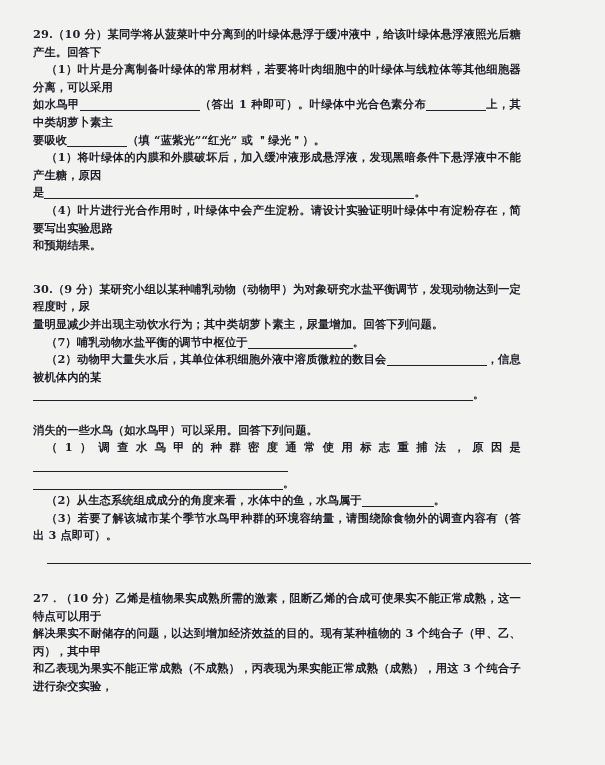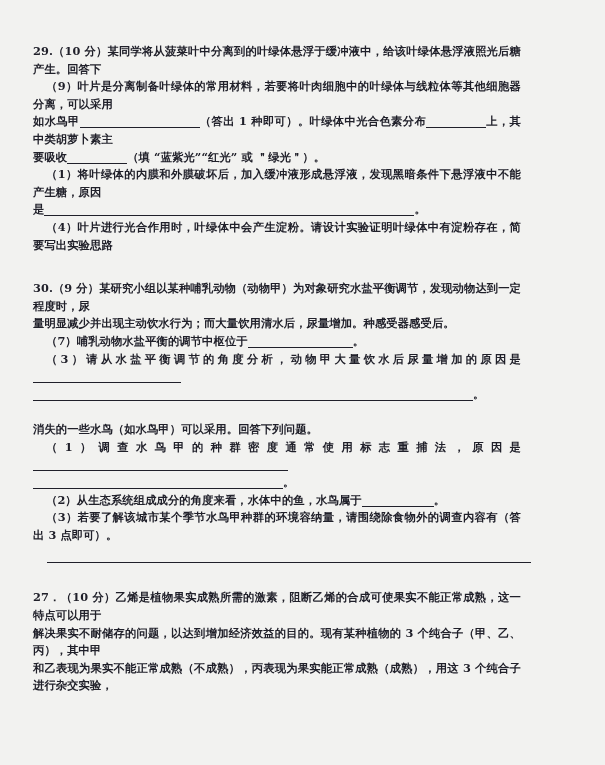--- a/index.html
+++ b/index.html
@@ -12,21 +12,21 @@
     background: #f2f2f0;
     font-family: "DejaVu Serif", "Liberation Serif", serif;
     color: #20202a;
     overflow: hidden;
   }
   .page {
     position: relative;
     width: 554px;
     height: 765px;
     box-sizing: border-box;
-    padding: 43px 33px 0 33px;
+    padding: 26px 33px 0 33px;
     background: #f2f2f0;
   }
   .q-block {
     margin-bottom: 12px;
   }
   p.line {
     margin: 0;
     font-size: 11.3px;
     line-height: 17.6px;
     text-align: justify;
@@ -54,40 +54,41 @@
   .spacer-md { height: 14px; }
 </style>
 </head>
 <body>
 
 <div class="page">
 
   <div class="q-block">
     <p class="line">29.（10 分）某同学将从菠菜叶中分离到的叶绿体悬浮于缓冲液中，给该叶绿体悬浮液照光后糖产生。回答下</p>
 
-    <p class="line indent">（9）叶片是分离制备叶绿体的常用材料，若要将叶肉细胞中的叶绿体与线粒体等其他细胞器分离，可以采用</p>
+    <p class="line indent">（1）叶片是分离制备叶绿体的常用材料，若要将叶肉细胞中的叶绿体与线粒体等其他细胞器分离，可以采用</p>
     <p class="line"><span>如水鸟甲</span><span class="blank" style="width:120px"></span><span>（答出 1 种即可）。叶绿体中光合色素分布</span><span class="blank" style="width:60px"></span><span>上，其中类胡萝卜素主</span></p>
     <p class="line"><span>要吸收</span><span class="blank" style="width:60px"></span><span>（填 “蓝紫光”“红光” 或 ＂绿光＂）。</span></p>
 
     <p class="line indent">（1）将叶绿体的内膜和外膜破坏后，加入缓冲液形成悬浮液，发现黑暗条件下悬浮液中不能产生糖，原因</p>
     <p class="line"><span>是</span><span class="blank" style="width:370px"></span><span>。</span></p>
 
     <p class="line indent">（4）叶片进行光合作用时，叶绿体中会产生淀粉。请设计实验证明叶绿体中有淀粉存在，简要写出实验思路</p>
+    <p class="line">和预期结果。</p>
   </div>
 
   <div class="spacer-md"></div>
 
   <div class="q-block">
     <p class="line">30.（9 分）某研究小组以某种哺乳动物（动物甲）为对象研究水盐平衡调节，发现动物达到一定程度时，尿</p>
-    <p class="line">量明显减少并出现主动饮水行为；而大量饮用清水后，尿量增加。种感受器感受后。</p>
+    <p class="line">量明显减少并出现主动饮水行为；其中类胡萝卜素主，尿量增加。回答下列问题。</p>
 
     <p class="line indent"><span>（7）哺乳动物水盐平衡的调节中枢位于</span><span class="blank" style="width:105px"></span><span>。</span></p>
 
+    <p class="line indent"><span>（2）动物甲大量失水后，其单位体积细胞外液中溶质微粒的数目会</span><span class="blank" style="width:100px"></span><span>，信息被机体内的某</span></p>
 
-    <p class="line indent"><span>（3）请从水盐平衡调节的角度分析，动物甲大量饮水后尿量增加的原因是</span><span class="blank" style="width:148px"></span></p>
     <p class="line"><span class="blank" style="width:440px"></span><span>。</span></p>
   </div>
 
   <div class="spacer-sm"></div>
 
   <div class="q-block">
     <p class="line">消失的一些水鸟（如水鸟甲）可以采用。回答下列问题。</p>
 
     <p class="line indent"><span>（1）调查水鸟甲的种群密度通常使用标志重捕法，原因是</span><span class="blank" style="width:255px"></span></p>
     <p class="line"><span class="blank" style="width:250px"></span><span>。</span></p>

